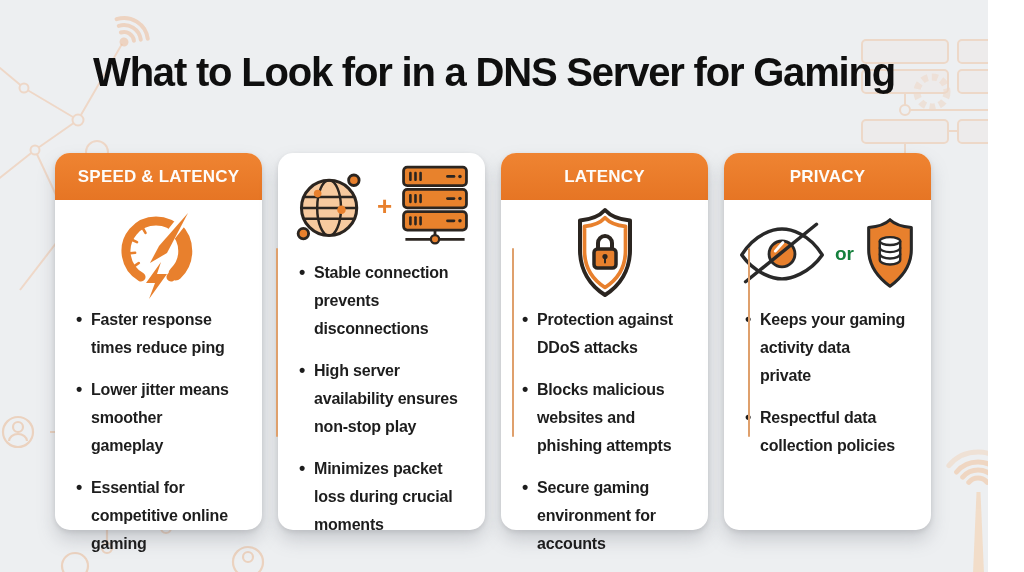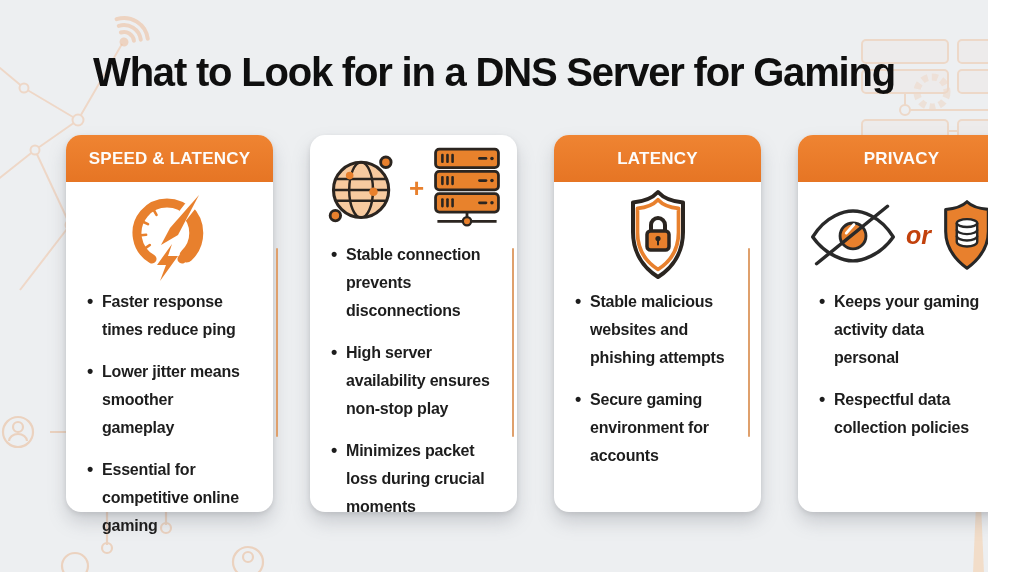--- a/index.html
+++ b/index.html
@@ -21,25 +21,24 @@
     text-align: center;
     font-size: 40px;
     font-weight: 700;
     letter-spacing: -1.2px;
     color: #0f0f0f;
     z-index: 2;
   }
 
   .cards-row {
     position: absolute;
-    left: 55px; top: 135px;
+    left: 55px; top: 153px;
     display: flex;
-    gap: 37px;
+    gap: 16px;
     z-index: 2;
-    margin-left: 11px;
   }
 
   .card {
     width: 207px; height: 377px;
     background: #ffffff;
     border-radius: 15px;
     box-shadow: 0 10px 18px rgba(110,115,125,.28), 0 2px 5px rgba(0,0,0,.10);
     display: flex;
     flex-direction: column;
   }
@@ -61,21 +60,21 @@
   .icon-row {
     height: 106px;
     flex: 0 0 106px;
     display: flex;
     align-items: center;
     justify-content: center;
     gap: 5px;
   }
 
   .plus-label { color: #e8802d; font-size: 26px; font-weight: 700; line-height: 1; margin: 0 1px; }
-  .or-label   { color: #c2410c; font-size: 25px; font-weight: 700; line-height: 1; margin: 0 2px; font-style: italic; }
+  .or-label   { color: #15803d; font-size: 19px; font-weight: 700; line-height: 1; margin: 0 2px; }
 
   .bullets {
     list-style: none;
     padding: 0 10px 0 21px;
   }
   .bullets li {
     position: relative;
     padding-left: 15px;
     margin-bottom: 14px;
     font-size: 16px;
@@ -271,21 +270,23 @@
         <svg width="84" height="96" viewBox="0 0 84 96">
           <path d="M42,5 C47,10.5 56,14.5 67,15.5 L67,45 C67,65 57,80.5 42,90 C27,80.5 17,65 17,45 L17,15.5 C28,14.5 37,10.5 42,5 Z" fill="#ffffff" stroke="#2b2520" stroke-width="4" stroke-linejoin="round"></path>
           <path d="M42,5 C47,10.5 56,14.5 67,15.5 L67,45 C67,65 57,80.5 42,90 C27,80.5 17,65 17,45 L17,15.5 C28,14.5 37,10.5 42,5 Z" transform="translate(42,48) scale(0.82) translate(-42,-48)" fill="#ffffff" stroke="#e8802d" stroke-width="4.5" stroke-linejoin="round"></path>
           <path d="M35,45 v-7 a7,7 0 0 1 14,0 v7" fill="none" stroke="#2b2520" stroke-width="4"></path>
           <rect x="31" y="44" width="22" height="19" rx="3.5" fill="#e8802d" stroke="#2b2520" stroke-width="3.5"></rect>
           <circle cx="42" cy="51.5" r="2.6" fill="#2b2520"></circle>
           <rect x="41" y="53" width="2" height="5.5" rx="1" fill="#2b2520"></rect>
         </svg>
       </div>
       <ul class="bullets">
-        <li>Stable malicious
+        <li>Protection against
+DDoS attacks</li>
+        <li>Blocks malicious
 websites and
 phishing attempts</li>
         <li>Secure gaming
 environment for
 accounts</li>
       </ul>
     </section>
 
     <section class="card">
       <header class="card-header">PRIVACY</header>
@@ -301,20 +302,20 @@
           <path d="M34,3 C39,8 47,11 59,12 L59,38 C59,56 49,70 34,81 C19,70 9,56 9,38 L9,12 C21,11 29,8 34,3 Z" fill="#e8802d" stroke="#272727" stroke-width="3.6" stroke-linejoin="round"></path>
           <path d="M22,28 L22,50 C22,53 27.4,55.5 34,55.5 C40.6,55.5 46,53 46,50 L46,28" fill="#ffffff" stroke="#272727" stroke-width="2.8"></path>
           <ellipse cx="34" cy="28" rx="12" ry="4.6" fill="#ffffff" stroke="#272727" stroke-width="2.8"></ellipse>
           <path d="M22,35.5 C22,38.5 27.4,41 34,41 C40.6,41 46,38.5 46,35.5" fill="none" stroke="#272727" stroke-width="2.8"></path>
           <path d="M22,43 C22,46 27.4,48.5 34,48.5 C40.6,48.5 46,46 46,43" fill="none" stroke="#272727" stroke-width="2.8"></path>
         </svg>
       </div>
       <ul class="bullets">
         <li>Keeps your gaming
 activity data
-personal</li>
+private</li>
         <li>Respectful data
 collection policies</li>
       </ul>
     </section>
 
   </div>
 </div>
 
 </body></html>

